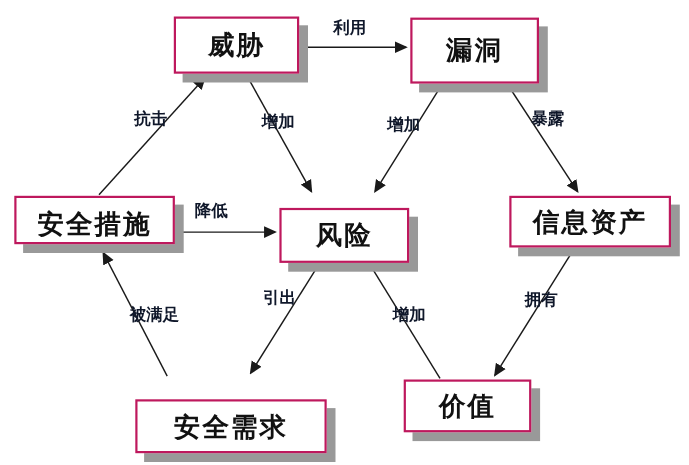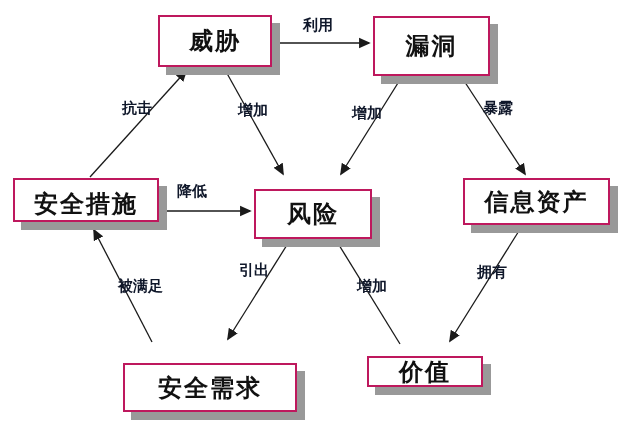--- a/index.html
+++ b/index.html
@@ -75,21 +75,21 @@
     </div>
     <div class="node" style="left: 254px; top: 178px; width: 118px; height: 50px; margin-top: 11px;">
       <span>风险</span>
     </div>
     <div class="node" style="left: 463px; top: 178px; width: 147px; height: 47px; text-align: center;">
       <span>信息资产</span>
     </div>
     <div class="node" style="left: 123px; top: 363px; width: 174px; height: 49px;">
       <span>安全需求</span>
     </div>
-    <div class="node" style="left: 367px; top: 356px; width: 116px; height: 31px; justify-content: center;">
+    <div class="node" style="left: 367px; top: 345px; width: 116px; height: 48px; justify-content: center;">
       <span>价值</span>
     </div>
     <div class="edge-label" style="left: 303px; top: 16px;">利用</div>
     <div class="edge-label" style="left: 122px; top: 99px;">抗击</div>
     <div class="edge-label" style="left: 238px; top: 101px;">增加</div>
     <div class="edge-label" style="left: 352px; top: 104px;">增加</div>
     <div class="edge-label" style="left: 483px; top: 99px; text-align: center;">暴露</div>
     <div class="edge-label" style="left: 177px; top: 182px;">降低</div>
     <div class="edge-label" style="left: 239px; top: 261px; text-align: right;">引出</div>
     <div class="edge-label" style="left: 118px; top: 277px;">被满足</div>

